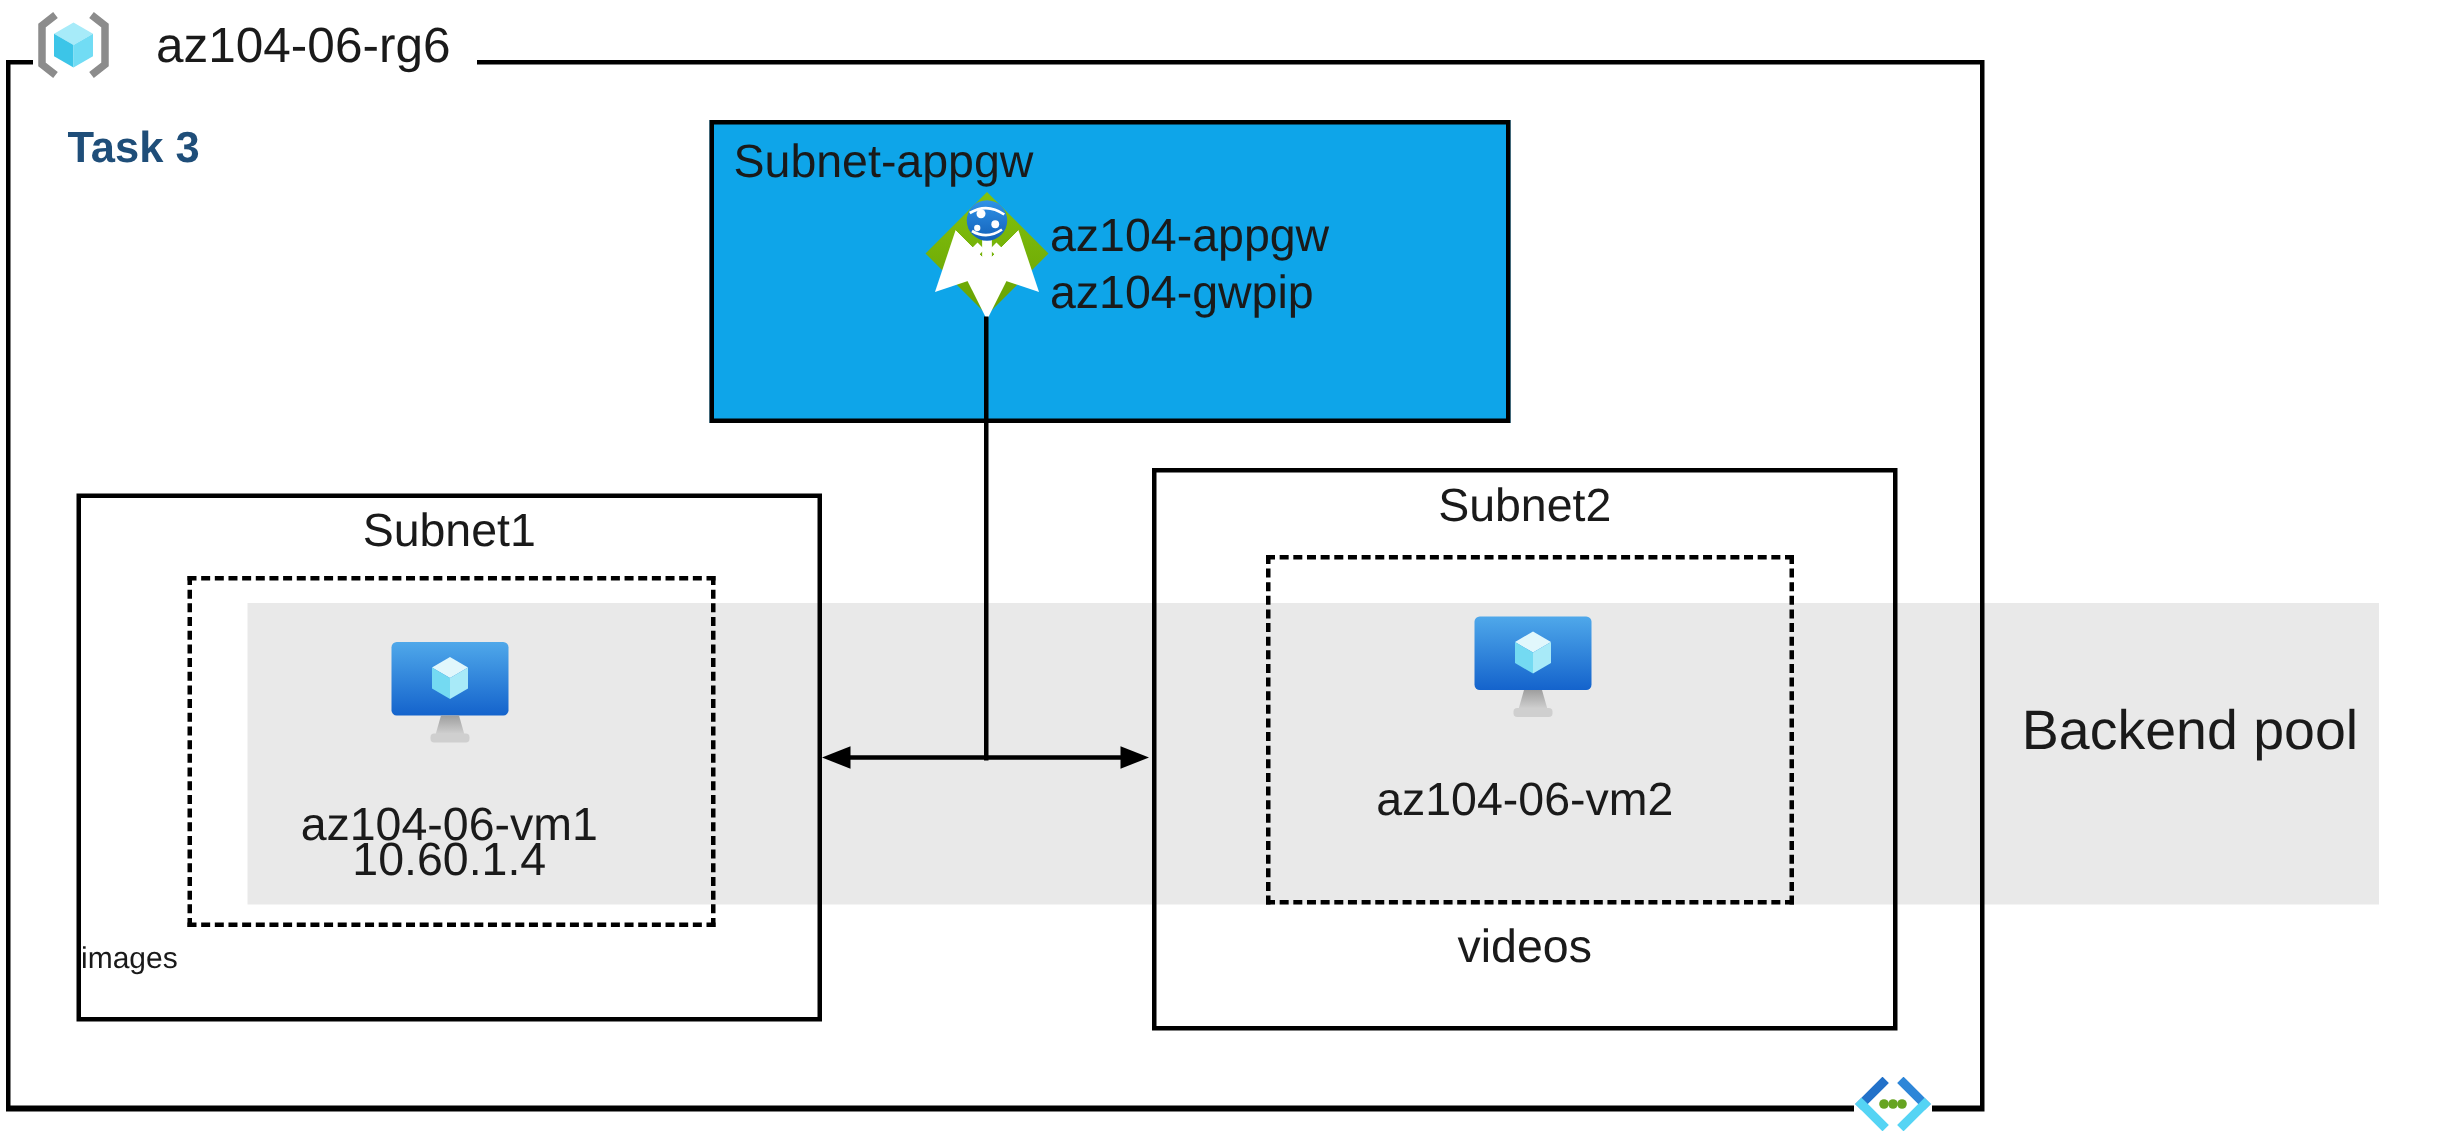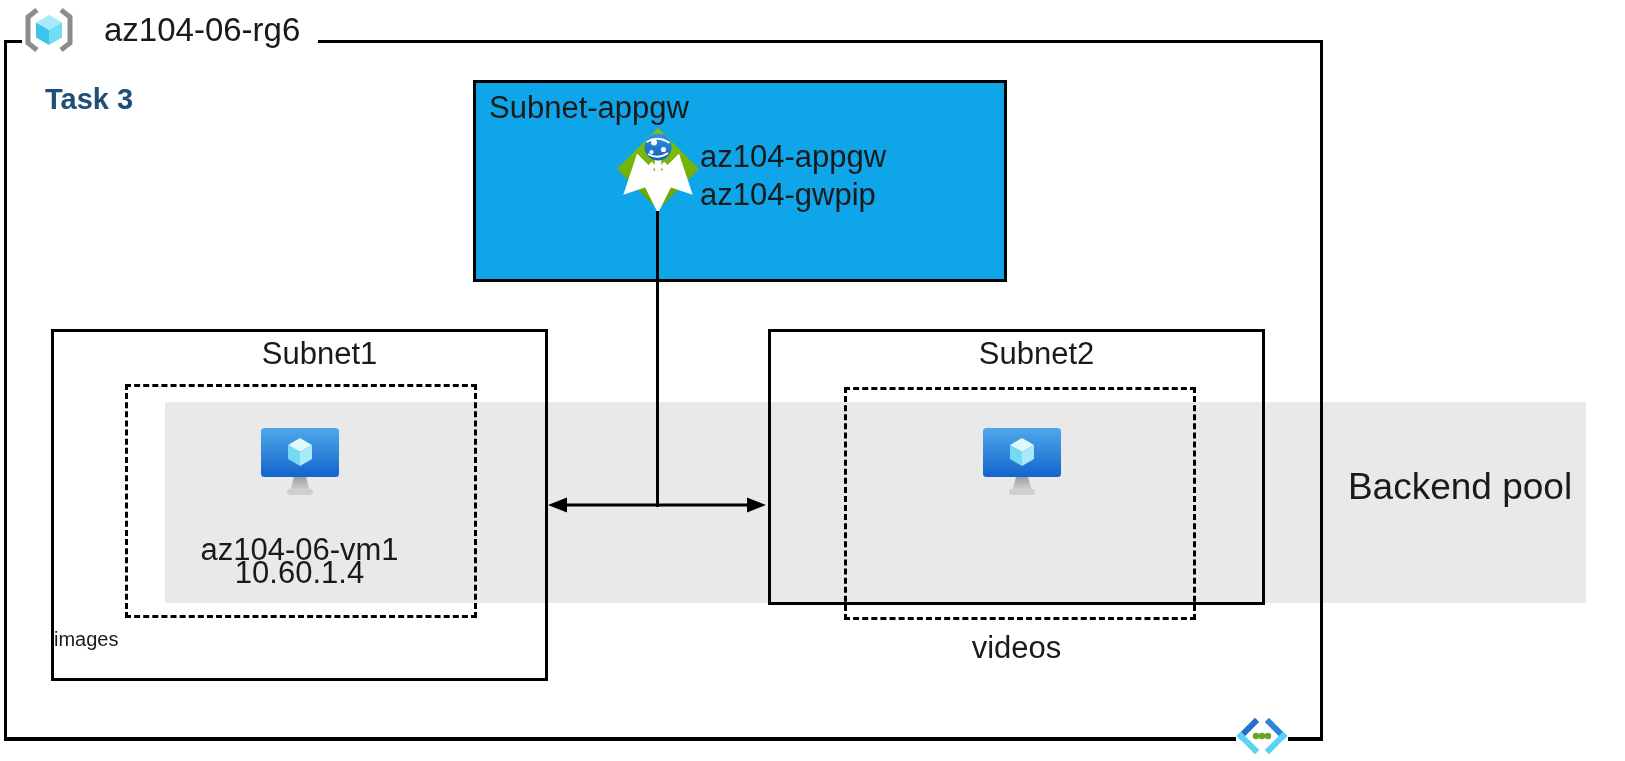--- a/index.html
+++ b/index.html
@@ -18,25 +18,25 @@
           box-sizing:border-box;background:transparent;z-index:1;}
   #rg-header{left:22px;top:5px;height:50px;display:flex;align-items:center;gap:28px;
              background:#fff;padding:0 18px 0 0;z-index:5;}
   #rg-title{font-size:33px;white-space:nowrap;}
   #task-label{left:45px;top:83px;font-size:29px;font-weight:bold;color:#1f4e79;z-index:2;}
 
   
   .solid-box{border:3px solid #000;box-sizing:border-box;background:transparent;z-index:2;}
   #appgw-box{left:473px;top:80px;width:534px;height:202px;background:#0ea5e9;}
   #subnet1-box{left:51px;top:329px;width:497px;height:352px;}
-  #subnet2-box{left:768px;top:329px;width:497px;height:276px;}
+  #subnet2-box{left:768px;top:312px;width:497px;height:375px;}
 
   .box-title{font-size:31px;}
   #appgw-title{position:absolute;left:13px;top:7px;}
-  .subnet-title{position:absolute;left:0;top:4px;width:100%;text-align:center;margin-left:20px;}
+  .subnet-title{position:absolute;left:0;top:4px;width:100%;text-align:center;}
 
   .dashed-box{position:absolute;border:3px dashed #000;box-sizing:border-box;}
   #subnet1-dashed{left:71px;top:52px;width:352px;height:234px;}
   #subnet2-dashed{left:73px;top:55px;width:352px;height:233px;}
 
   .vm-icon{position:absolute;width:80px;height:72px;}
   #vm1-icon{left:206px;top:95px;}
   #vm2-icon{left:211px;top:95px;}
 
   .vm-name{position:absolute;left:0;top:185px;width:100%;text-align:center;font-size:31px;margin-top:15px;}
@@ -158,20 +158,21 @@
             <stop offset="1" stop-color="#d6d6d6"></stop>
         </linearGradient>
       </defs>
       <rect x="1" y="1" width="78" height="49" rx="3.5" fill="url(#mon2)"></rect>
       <polygon points="40,11 52,18 40,25 28,18" fill="#e1f7fc"></polygon>
       <polygon points="28,18 40,25 40,39 28,32" fill="#74daf2"></polygon>
       <polygon points="40,25 52,18 52,32 40,39" fill="#a8eaf8"></polygon>
       <polygon points="34,50 46,50 50,64 30,64" fill="url(#stand2)"></polygon>
       <rect x="27" y="62" width="26" height="6" rx="2.5" fill="#cfcfcf"></rect>
     </svg>
+    <div class="vm-name">az104-06-vm2</div>
     <div id="videos-label">videos</div>
   </div>
 
   <div id="backend-pool-label" class="abs">Backend pool</div>
 
   <svg id="vnet-icon" class="abs" width="52" height="36" viewBox="0 0 52 36">
     <rect x="0" y="6" width="52" height="24" fill="#ffffff"></rect>
     <line x1="19" y1="4" x2="5" y2="18" stroke="#2271c9" stroke-width="6" stroke-linecap="square"></line>
     <line x1="5" y1="18" x2="19" y2="32" stroke="#55d4f4" stroke-width="6" stroke-linecap="square"></line>
     <line x1="33" y1="4" x2="47" y2="18" stroke="#2e86d8" stroke-width="6" stroke-linecap="square"></line>

